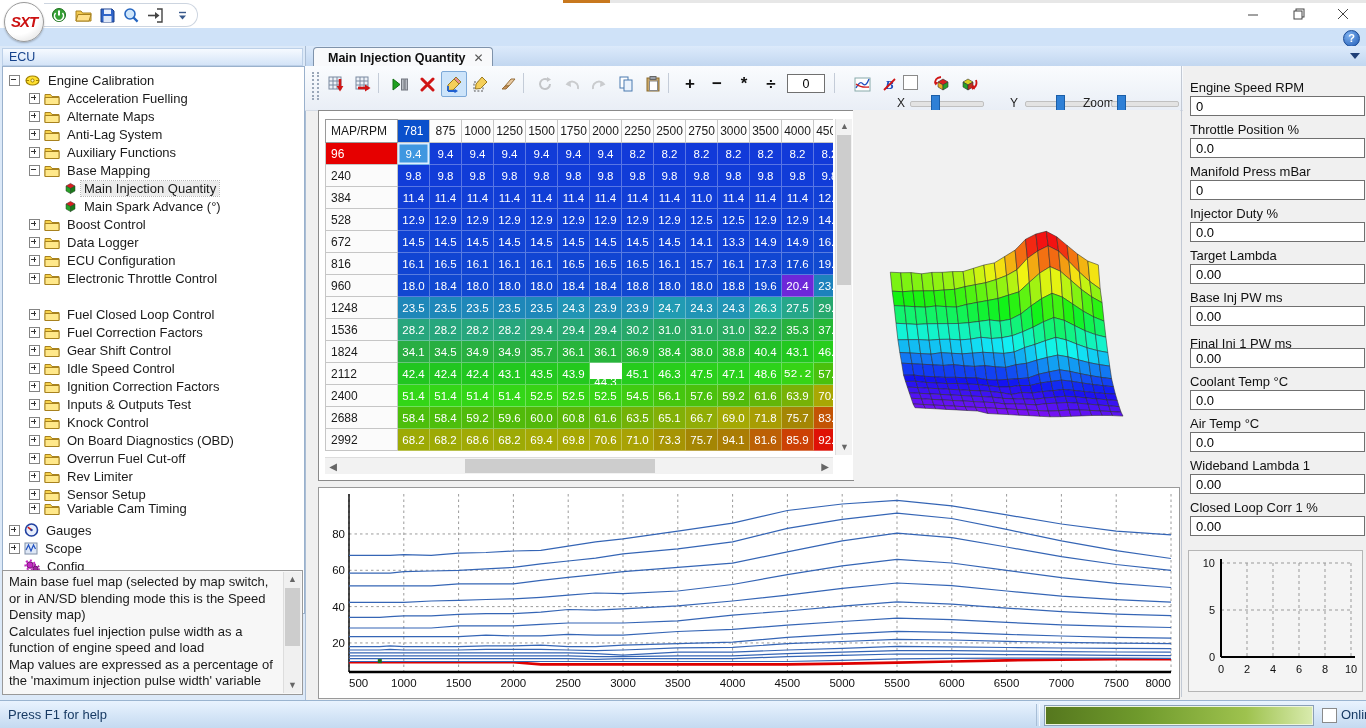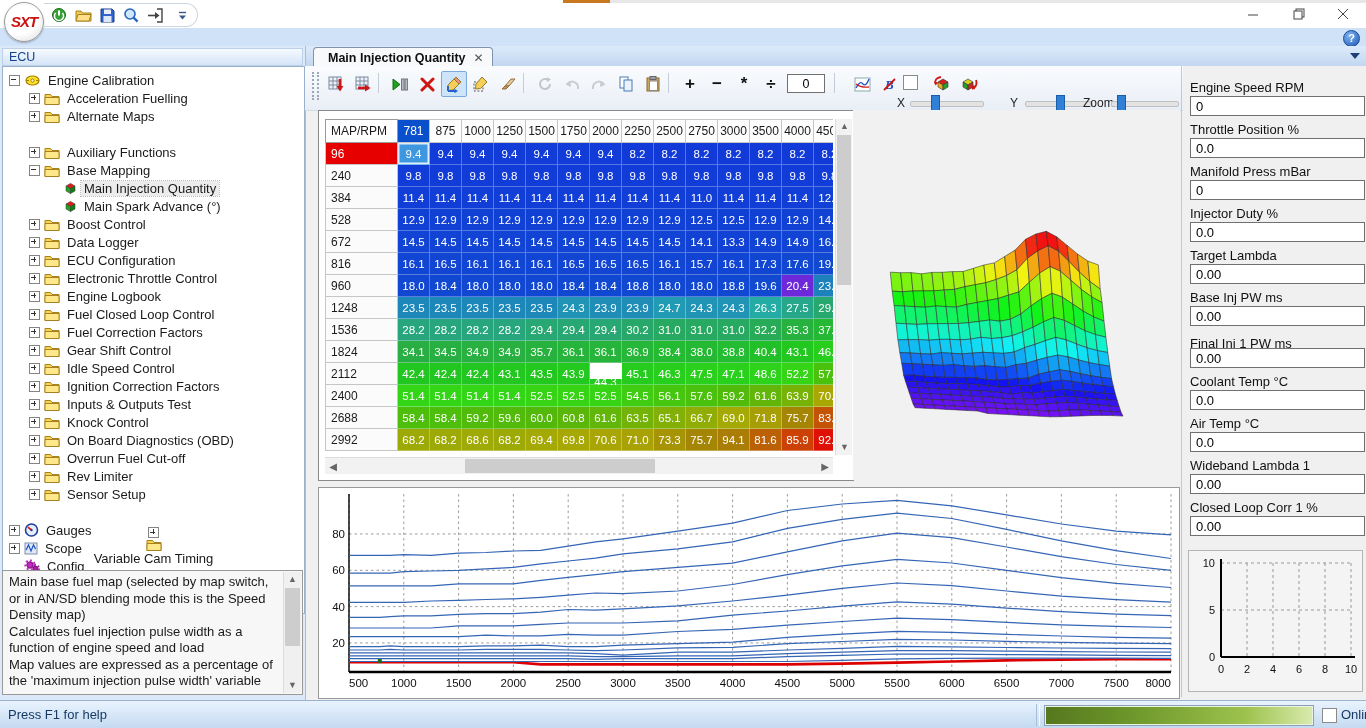--- a/index.html
+++ b/index.html
@@ -209,20 +209,31 @@
         <div style="width: 26px; flex: 0 0 auto;"></div>
         <div class="expander plus"></div>
         <div class="tree-ico">
           <svg width="16" height="13">
             <path d="M1 2.5 h5.5 l1.5 2 H15 v8 H1 z" fill="#f7d24a" stroke="#a8821e"></path>
             <path d="M1 5.5 h14 v7 H1 z" fill="#ffe88a" stroke="#a8821e"></path>
           </svg>
         </div>
         <span class="tree-label">Alternate Maps</span>
       </div>
+      <div class="tree-item" style="top: 58px;">
+        <div style="width: 26px; flex: 0 0 auto;"></div>
+        <div class="expander plus"></div>
+        <div class="tree-ico">
+          <svg width="16" height="13">
+            <path d="M1 2.5 h5.5 l1.5 2 H15 v8 H1 z" fill="#f7d24a" stroke="#a8821e"></path>
+            <path d="M1 5.5 h14 v7 H1 z" fill="#ffe88a" stroke="#a8821e"></path>
+          </svg>
+        </div>
+        <span class="tree-label">Anti-Lag System</span>
+      </div>
       <div class="tree-item" style="top: 76px;">
         <div style="width: 26px; flex: 0 0 auto;"></div>
         <div class="expander plus"></div>
         <div class="tree-ico">
           <svg width="16" height="13">
             <path d="M1 2.5 h5.5 l1.5 2 H15 v8 H1 z" fill="#f7d24a" stroke="#a8821e"></path>
             <path d="M1 5.5 h14 v7 H1 z" fill="#ffe88a" stroke="#a8821e"></path>
           </svg>
         </div>
         <span class="tree-label">Auxiliary Functions</span>
@@ -299,31 +310,20 @@
         <div style="width: 26px; flex: 0 0 auto;"></div>
         <div class="expander plus"></div>
         <div class="tree-ico">
           <svg width="16" height="13">
             <path d="M1 2.5 h5.5 l1.5 2 H15 v8 H1 z" fill="#f7d24a" stroke="#a8821e"></path>
             <path d="M1 5.5 h14 v7 H1 z" fill="#ffe88a" stroke="#a8821e"></path>
           </svg>
         </div>
         <span class="tree-label">Electronic Throttle Control</span>
       </div>
-      <div class="tree-item" style="top: 220px;">
-        <div style="width: 26px; flex: 0 0 auto;"></div>
-        <div class="expander plus"></div>
-        <div class="tree-ico">
-          <svg width="16" height="13">
-            <path d="M1 2.5 h5.5 l1.5 2 H15 v8 H1 z" fill="#f7d24a" stroke="#a8821e"></path>
-            <path d="M1 5.5 h14 v7 H1 z" fill="#ffe88a" stroke="#a8821e"></path>
-          </svg>
-        </div>
-        <span class="tree-label">Engine Logbook</span>
-      </div>
       <div class="tree-item" style="top: 238px;">
         <div style="width: 26px; flex: 0 0 auto;"></div>
         <div class="expander plus"></div>
         <div class="tree-ico">
           <svg width="16" height="13">
             <path d="M1 2.5 h5.5 l1.5 2 H15 v8 H1 z" fill="#f7d24a" stroke="#a8821e"></path>
             <path d="M1 5.5 h14 v7 H1 z" fill="#ffe88a" stroke="#a8821e"></path>
           </svg>
         </div>
         <span class="tree-label">Fuel Closed Loop Control</span>
@@ -431,21 +431,21 @@
         <div style="width: 26px; flex: 0 0 auto;"></div>
         <div class="expander plus"></div>
         <div class="tree-ico">
           <svg width="16" height="13">
             <path d="M1 2.5 h5.5 l1.5 2 H15 v8 H1 z" fill="#f7d24a" stroke="#a8821e"></path>
             <path d="M1 5.5 h14 v7 H1 z" fill="#ffe88a" stroke="#a8821e"></path>
           </svg>
         </div>
         <span class="tree-label">Sensor Setup</span>
       </div>
-      <div class="tree-item" style="top: 460px; flex-direction: column;">
+      <div class="tree-item" style="top: 432px;">
         <div style="width: 26px; flex: 0 0 auto;"></div>
         <div class="expander plus"></div>
         <div class="tree-ico">
           <svg width="16" height="13">
             <path d="M1 2.5 h5.5 l1.5 2 H15 v8 H1 z" fill="#f7d24a" stroke="#a8821e"></path>
             <path d="M1 5.5 h14 v7 H1 z" fill="#ffe88a" stroke="#a8821e"></path>
           </svg>
         </div>
         <span class="tree-label">Variable Cam Timing</span>
       </div>
@@ -841,21 +841,21 @@
         <div class="mc val" style="background: rgb(33, 198, 32);">42.4</div>
         <div class="mc val" style="background: rgb(34, 200, 31);">43.1</div>
         <div class="mc val" style="background: rgb(35, 200, 31);">43.5</div>
         <div class="mc val" style="background: rgb(35, 201, 30);">43.9</div>
         <div class="mc val" style="background: rgb(36, 202, 30); margin-top: 16px;">44.3</div>
         <div class="mc val" style="background: rgb(37, 204, 29);">45.1</div>
         <div class="mc val" style="background: rgb(40, 206, 28);">46.3</div>
         <div class="mc val" style="background: rgb(42, 208, 27);">47.5</div>
         <div class="mc val" style="background: rgb(41, 208, 28);">47.1</div>
         <div class="mc val" style="background: rgb(44, 211, 26);">48.6</div>
-        <div class="mc val" style="background: rgb(54, 212, 22);">52.2</div>
+        <div class="mc val" style="background: rgb(54, 212, 22); font-family: Liberation Mono, monospace;">52.2</div>
         <div class="mc val" style="background: rgb(74, 193, 13);">57.6</div>
       </div>
       <div class="mrow">
         <div class="mc rowh">2400</div>
         <div class="mc val" style="background: rgb(51, 214, 23);">51.4</div>
         <div class="mc val" style="background: rgb(51, 214, 23);">51.4</div>
         <div class="mc val" style="background: rgb(51, 214, 23);">51.4</div>
         <div class="mc val" style="background: rgb(51, 214, 23);">51.4</div>
         <div class="mc val" style="background: rgb(55, 211, 21);">52.5</div>
         <div class="mc val" style="background: rgb(55, 211, 21);">52.5</div>

